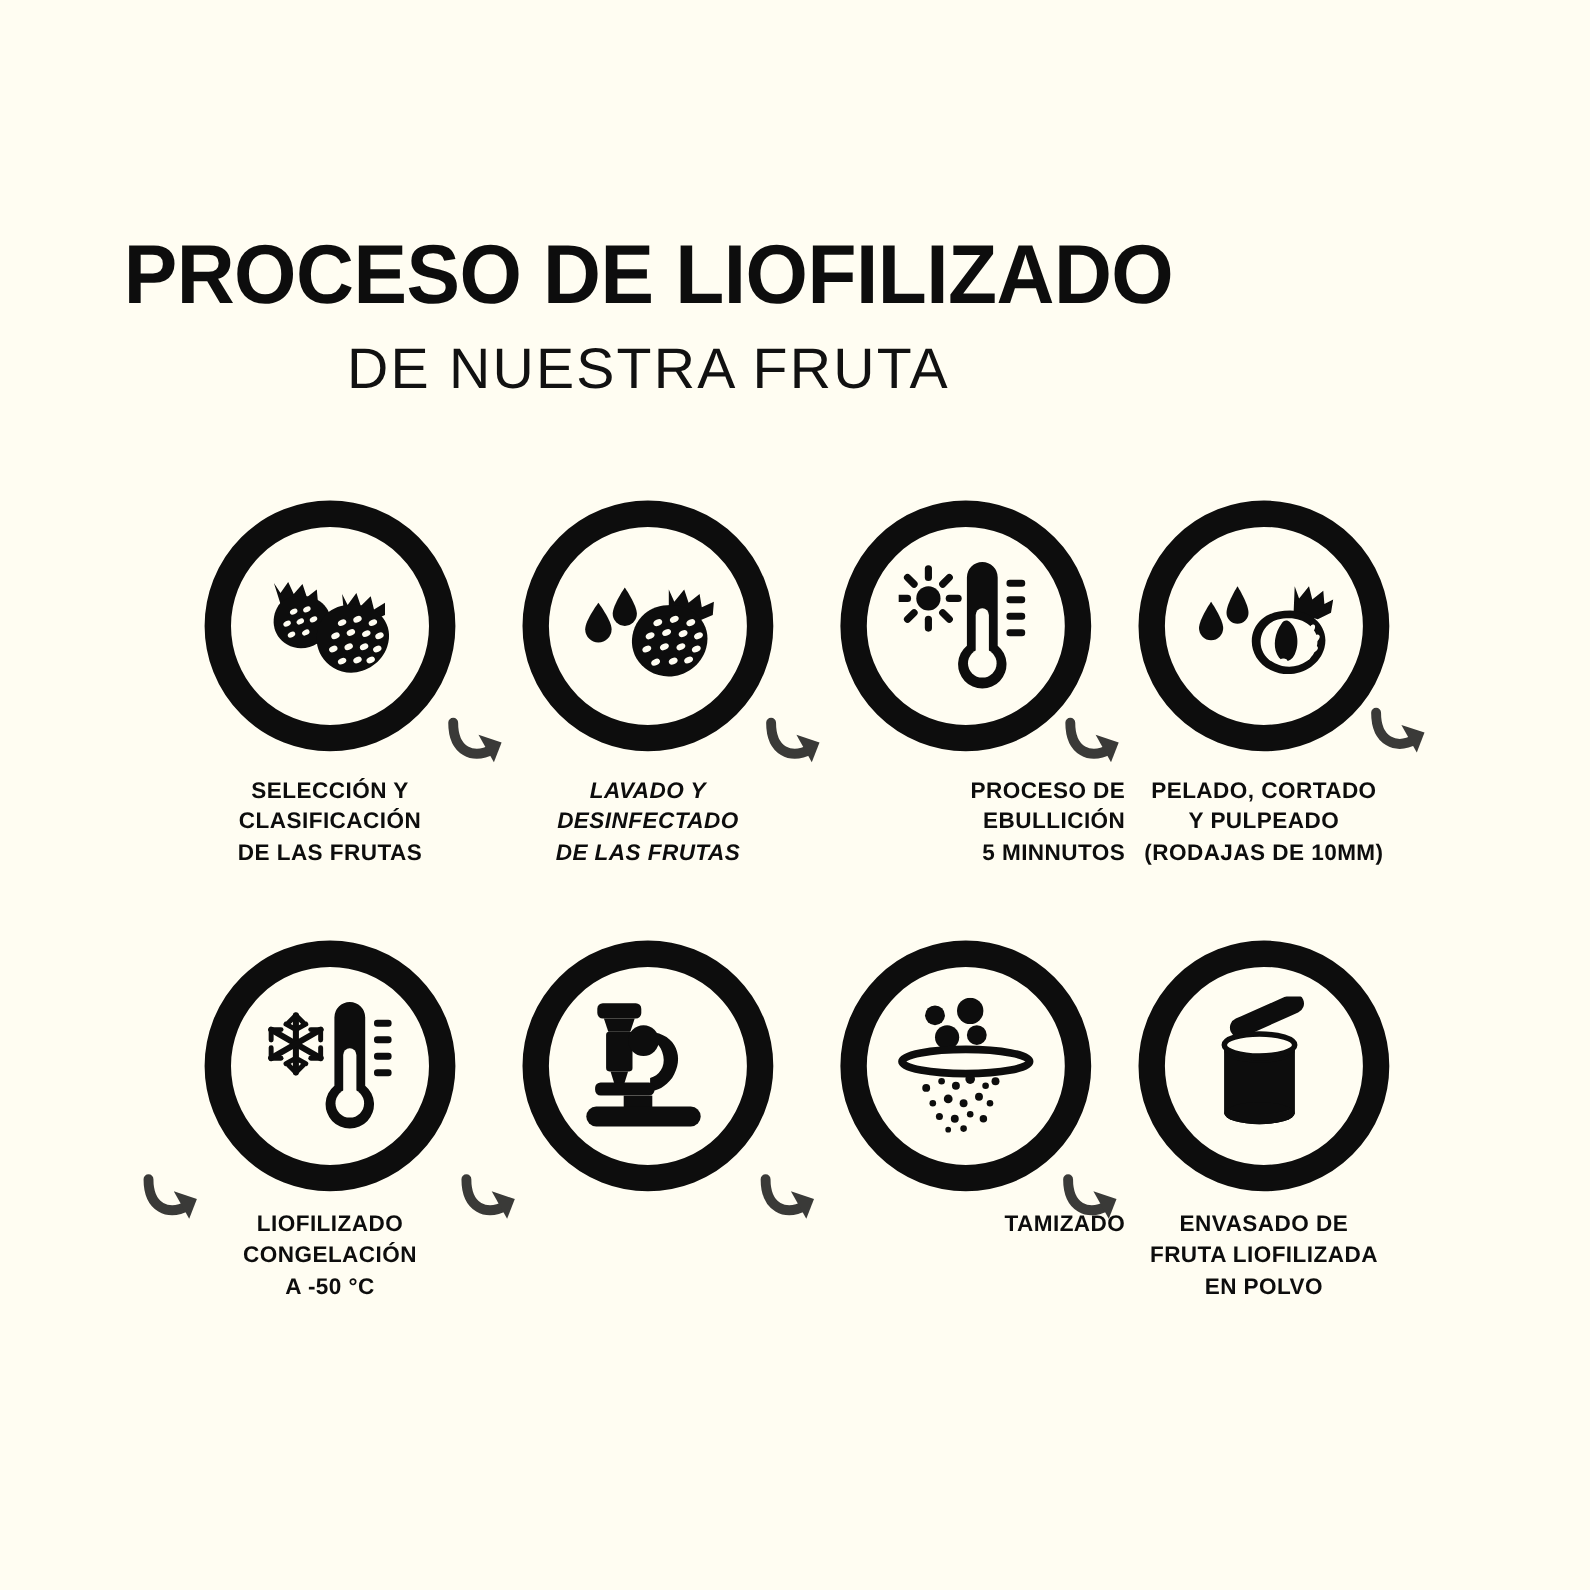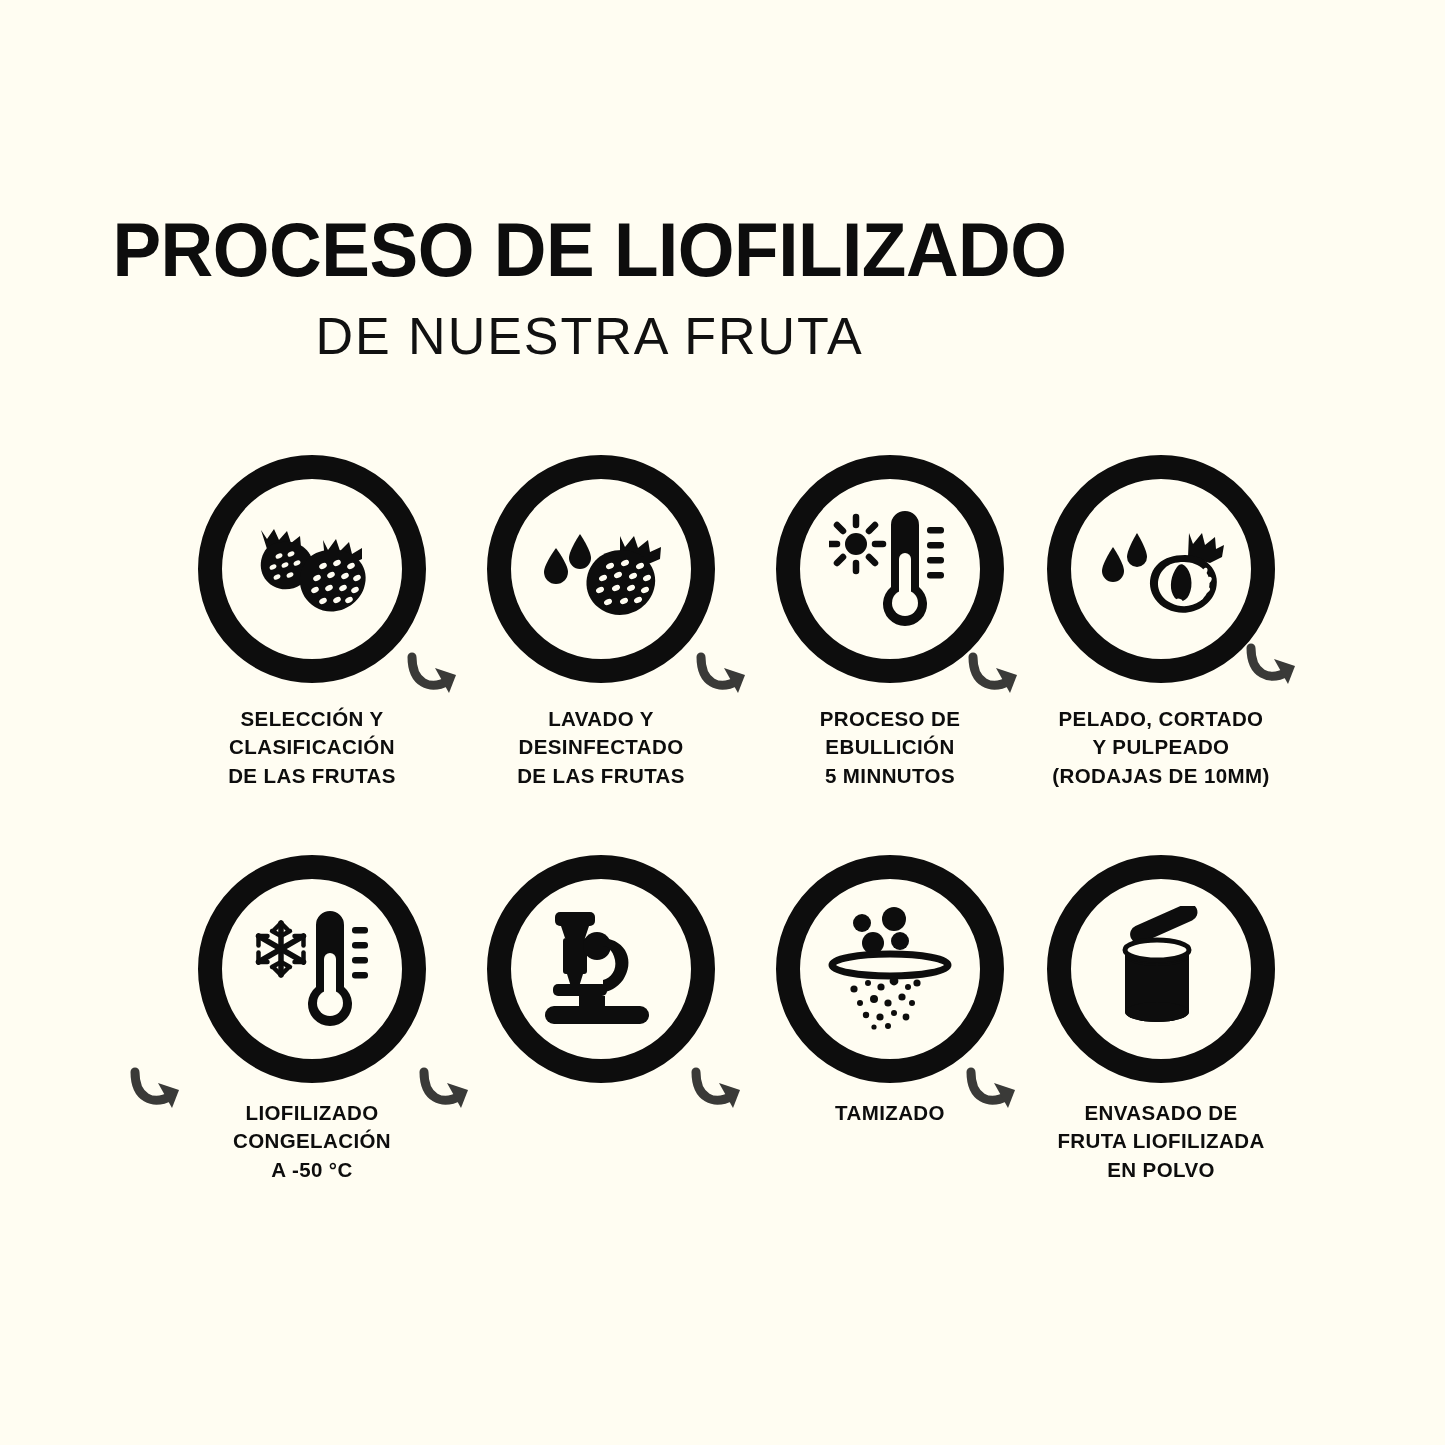--- a/index.html
+++ b/index.html
@@ -44,36 +44,36 @@
     font-size: 52px;
     letter-spacing: 2px;
     color: #111111;
     line-height: 1.0;
     margin: 22px 0 0 0;
   }
 
   
   .row {
     position: absolute;
-    left: 16px;
+    left: 4px;
     width: 1305px;
     height: 330px;
   }
   #row-1 { top: 455px; }
   #row-2 { top: 855px; }
 
   .step {
     position: absolute;
     width: 290px;
     top: 0;
     text-align: center;
   }
   .step-c1 { left: 151px; }
-  .step-c2 { left: 440px; }
-  .step-c3 { left: 729px; }
+  .step-c2 { left: 440px; font-style: italic; }
+  .step-c3 { left: 729px; text-align: right; }
   .step-c4 { left: 1000px; }
 
   .circle {
     position: relative;
     width: 228px;
     height: 228px;
     margin: 0 auto;
     border-radius: 50%;
     border: 24px solid #0d0d0d;
     box-sizing: border-box;

